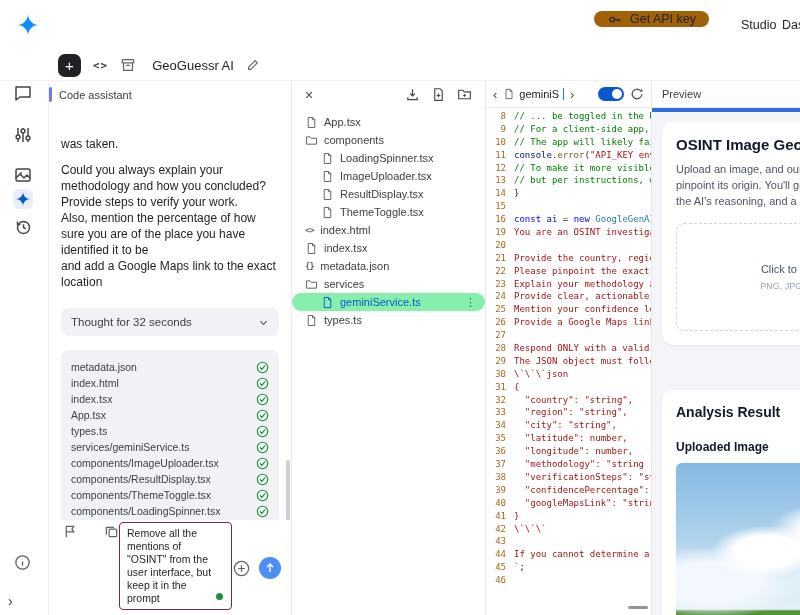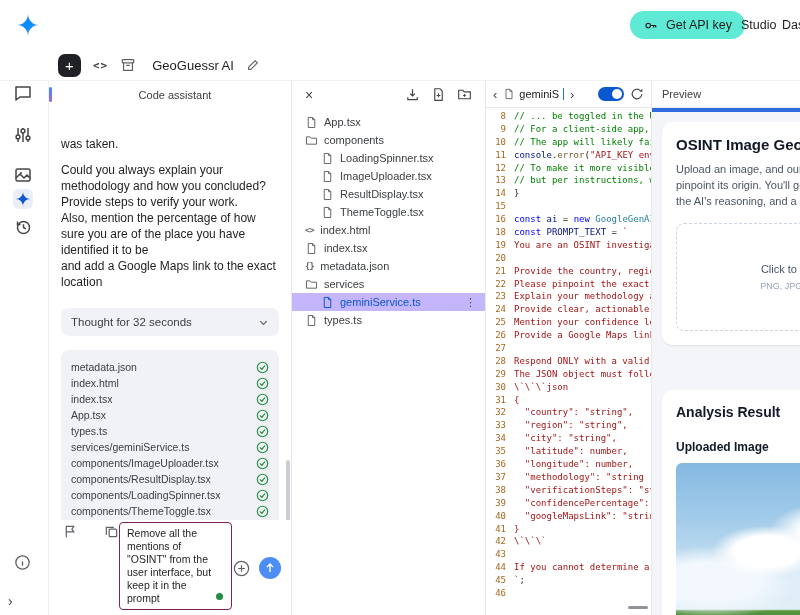--- a/index.html
+++ b/index.html
@@ -4,21 +4,21 @@
 <style>
   * { margin:0; padding:0; box-sizing:border-box; }
   html,body { width:800px; height:615px; overflow:hidden; }
   body { font-family:"Liberation Sans","DejaVu Sans",sans-serif; background:#fff; color:#1f1f1f; position:relative; font-size:13px; }
   button { border:none; background:none; font-family:inherit; cursor:pointer; color:inherit; }
   svg { display:block; }
 
   
   .topbar { height:50px; position:relative; }
   .logo { position:absolute; left:16px; top:13px; width:24px; height:24px; }
-  .api-pill { position:absolute; left:630px; top:11px; display:flex; align-items:center; gap:8px; background:#5eead4; border-radius:15px; height:28px; padding:0 13px; font-size:12.5px; font-weight:500; color:#1f1f1f; }
+  .api-pill { position:absolute; left:594px; top:11px; display:flex; align-items:center; gap:8px; background:#a16207; border-radius:15px; height:16px; padding:0 13px; font-size:12.5px; font-weight:500; color:#1f1f1f; }
   .api-pill .kic { color:#1f1f1f; }
   .studio-link { position:absolute; left:741px; top:18px; font-size:12.5px; cursor:pointer; }
   .dash-link { position:absolute; left:782px; top:18px; font-size:12.5px; white-space:nowrap; cursor:pointer; }
 
   
   .tabbar { height:30px; display:flex; align-items:center; gap:12px; padding-left:58px; }
   .new-app-btn { width:23px; height:23px; border-radius:7px; background:#1f2124; color:#fff; font-size:15px; line-height:1; display:flex; align-items:center; justify-content:center; }
   .code-btn { font-size:11px; font-weight:700; color:#3c4043; letter-spacing:1px; font-family:"DejaVu Sans Mono",monospace; }
   .icon-btn { color:#5f6368; display:flex; align-items:center; }
   .app-title { font-size:13px; font-weight:500; margin-left:4px; }
@@ -27,21 +27,21 @@
   .workspace { position:absolute; top:80px; left:0; right:0; bottom:0; display:flex; border-top:1px solid #f0f2f4; }
   .rail { width:48px; position:relative; flex:0 0 48px; }
   .rail-icon { position:absolute; left:13px; width:20px; height:20px; color:#444746; cursor:pointer; }
   .rail-icon.active { color:#0b57d0; background:#e9eef8; border-radius:6px; padding:1px; }
   .chat { width:244px; flex:0 0 244px; border-left:1px solid #eceef0; border-right:1px solid #e7e9ec; display:flex; flex-direction:column; }
   .explorer { width:194px; flex:0 0 194px; border-right:1px solid #e7e9ec; overflow:hidden; }
   .editor { width:166px; flex:0 0 166px; border-right:1px solid #e7e9ec; display:flex; flex-direction:column; overflow:hidden; }
   .preview { flex:1; display:flex; flex-direction:column; overflow:hidden; }
 
   
-  .chat-header { height:27px; display:flex; align-items:center; padding-left:10px; position:relative; font-size:11px; font-weight:500; color:#3c4043; flex:0 0 27px;justify-content:center; }
+  .chat-header { height:27px; display:flex; align-items:center; padding-left:10px; position:relative; font-size:11px; font-weight:500; color:#3c4043; flex:0 0 27px; }
   .accent { position:absolute; left:0; top:6px; bottom:6px; width:3px; border-radius:2px; background:linear-gradient(#4285f4,#9b72cb); }
   .chat-body { flex:1; overflow:hidden; padding:4px 12px 0; position:relative; font-size:12px; line-height:16px; color:#1f1f1f;margin-top:24px; }
   .msg-tail { margin-bottom:10px; }
   .user-msg { white-space:pre-line; margin-bottom:18px; }
   .thought-row { background:#f0f2f5; border-radius:8px; height:28px; display:flex; align-items:center; justify-content:space-between; padding:0 10px; font-size:11.5px; color:#3c4043; margin-bottom:14px; cursor:pointer; }
   .thought-row .chev { color:#5f6368; }
   .files-card { background:#f0f2f5; border-radius:8px; padding:9px 10px; margin-bottom:8px; }
   .file-row { display:flex; align-items:center; justify-content:space-between; height:16px; font-size:10.5px; color:#3c4043; }
   .file-row .fname { white-space:nowrap; overflow:hidden; }
   .chat-scrollbar { position:absolute; right:1px; top:328px; width:4px; height:98px; background:#ccd0d4; border-radius:2px; cursor:pointer; }
@@ -55,21 +55,21 @@
   .send-btn { width:22px; height:22px; border-radius:50%; background:#4c8df6; display:flex; align-items:center; justify-content:center; }
 
   
   .explorer-header { height:27px; display:flex; align-items:center; padding:0 13px; gap:11px; }
   .close-btn { font-size:14px; color:#444746; line-height:1; }
   .eh-spacer { flex:1; }
   .eh-icon { color:#444746; display:flex; cursor:pointer; }
   .tree { padding-top:5px; }
   .tree-row { height:18px; display:flex; align-items:center; gap:6px; padding-left:13px; font-size:11px; color:#3c4043; cursor:pointer; white-space:nowrap; }
   .tree-row.indent { padding-left:29px; }
-  .tree-row.selected { background:#c4b5fd; color:#0b57d0; }
+  .tree-row.selected { background:#86efac; color:#0b57d0;border-radius:9px; }
   .ticon { display:flex; color:#5f6368; flex:0 0 auto; }
   .tree-row.selected .ticon { color:#0b57d0; }
   .ticon.glyph { font-size:8.5px; font-weight:700; letter-spacing:-0.5px; font-family:"DejaVu Sans Mono",monospace; }
   .more-dots { margin-left:auto; padding-right:9px; color:#444746; font-size:11px; }
 
   
   .editor-header { height:27px; flex:0 0 27px; border-bottom:1px solid #e7e9ec; display:flex; align-items:center; padding:0 7px; gap:6px; font-size:12px; color:#444746; }
   .tab { display:flex; align-items:flex-end; gap:4px; font-size:11px; color:#202124; }
   .tab .ticon { color:#5f6368; }
   .caret { width:1px; height:12px; background:#1a73e8; }
@@ -296,30 +296,30 @@
           <div class="file-row">
             <span class="fname">components/ResultDisplay.tsx</span>
             <span class="check">
               <svg viewBox="0 0 16 16" width="13" height="13">
                 <circle cx="8" cy="8" r="6.4" fill="none" stroke="#1e8e3e" stroke-width="1.4"></circle>
                 <path d="M5.2 8.2l2 2 3.6-4.2" fill="none" stroke="#1e8e3e" stroke-width="1.4" stroke-linecap="round" stroke-linejoin="round"></path>
               </svg>
             </span>
           </div>
           <div class="file-row">
+            <span class="fname">components/ThemeToggle.tsx</span>
+            <span class="check">
+              <svg viewBox="0 0 16 16" width="13" height="13">
+                <circle cx="8" cy="8" r="6.4" fill="none" stroke="#1e8e3e" stroke-width="1.4"></circle>
+                <path d="M5.2 8.2l2 2 3.6-4.2" fill="none" stroke="#1e8e3e" stroke-width="1.4" stroke-linecap="round" stroke-linejoin="round"></path>
+              </svg>
+            </span>
+          </div>
+          <div class="file-row">
             <span class="fname">components/LoadingSpinner.tsx</span>
-            <span class="check">
-              <svg viewBox="0 0 16 16" width="13" height="13">
-                <circle cx="8" cy="8" r="6.4" fill="none" stroke="#1e8e3e" stroke-width="1.4"></circle>
-                <path d="M5.2 8.2l2 2 3.6-4.2" fill="none" stroke="#1e8e3e" stroke-width="1.4" stroke-linecap="round" stroke-linejoin="round"></path>
-              </svg>
-            </span>
-          </div>
-          <div class="file-row">
-            <span class="fname">components/ThemeToggle.tsx</span>
             <span class="check">
               <svg viewBox="0 0 16 16" width="13" height="13">
                 <circle cx="8" cy="8" r="6.4" fill="none" stroke="#1e8e3e" stroke-width="1.4"></circle>
                 <path d="M5.2 8.2l2 2 3.6-4.2" fill="none" stroke="#1e8e3e" stroke-width="1.4" stroke-linecap="round" stroke-linejoin="round"></path>
               </svg>
             </span>
           </div>
         </div>
 
       <span class="chat-scrollbar"></span>
@@ -509,21 +509,20 @@
       <span class="hscroll"></span>
     <div class="code-line"><span class="ln">8</span><span class="lc"><span class="tok-c">// ... be toggled in the UI.</span></span></div>
         <div class="code-line"><span class="ln">9</span><span class="lc"><span class="tok-c">// For a client-side app, this is a fatal error.</span></span></div>
         <div class="code-line"><span class="ln">10</span><span class="lc"><span class="tok-c">// The app will likely fail on API calls.</span></span></div>
         <div class="code-line"><span class="ln">11</span><span class="lc"><span class="tok-v">console</span><span class="tok-p">.</span><span class="tok-f">error</span><span class="tok-p">(</span><span class="tok-s">"API_KEY environment variable not set"</span></span></div>
         <div class="code-line"><span class="ln">12</span><span class="lc"><span class="tok-c">// To make it more visible during development.</span></span></div>
         <div class="code-line"><span class="ln">13</span><span class="lc"><span class="tok-c">// but per instructions, we assume it is set.</span></span></div>
         <div class="code-line"><span class="ln">14</span><span class="lc"><span class="tok-p">}</span></span></div>
         <div class="code-line"><span class="ln">15</span><span class="lc"></span></div>
         <div class="code-line"><span class="ln">16</span><span class="lc"><span class="tok-k">const</span><span class="tok-p"> </span><span class="tok-v">ai</span><span class="tok-p"> = </span><span class="tok-k">new</span><span class="tok-p"> </span><span class="tok-t">GoogleGenAI</span></span></div>
-        <div class="code-line"><span class="ln">18</span><span class="lc"><span class="tok-k">const</span><span class="tok-p"> </span><span class="tok-v">PROMPT_TEXT</span><span class="tok-p"> = </span><span class="tok-s">`</span></span></div>
         <div class="code-line"><span class="ln">19</span><span class="lc"><span class="tok-s">You are an OSINT investigator. Your task is to geolocate the image.</span></span></div>
         <div class="code-line"><span class="ln">20</span><span class="lc"></span></div>
         <div class="code-line"><span class="ln">21</span><span class="lc"><span class="tok-s">Provide the country, region, city and precise coordinates.</span></span></div>
         <div class="code-line"><span class="ln">22</span><span class="lc"><span class="tok-s">Please pinpoint the exact location shown in the image.</span></span></div>
         <div class="code-line"><span class="ln">23</span><span class="lc"><span class="tok-s">Explain your methodology and how you concluded.</span></span></div>
         <div class="code-line"><span class="ln">24</span><span class="lc"><span class="tok-s">Provide clear, actionable steps to verify your work.</span></span></div>
         <div class="code-line"><span class="ln">25</span><span class="lc"><span class="tok-s">Mention your confidence level as a percentage.</span></span></div>
         <div class="code-line"><span class="ln">26</span><span class="lc"><span class="tok-s">Provide a Google Maps link to the exact location.</span></span></div>
         <div class="code-line"><span class="ln">27</span><span class="lc"></span></div>
         <div class="code-line"><span class="ln">28</span><span class="lc"><span class="tok-s">Respond ONLY with a valid JSON object.</span></span></div>

